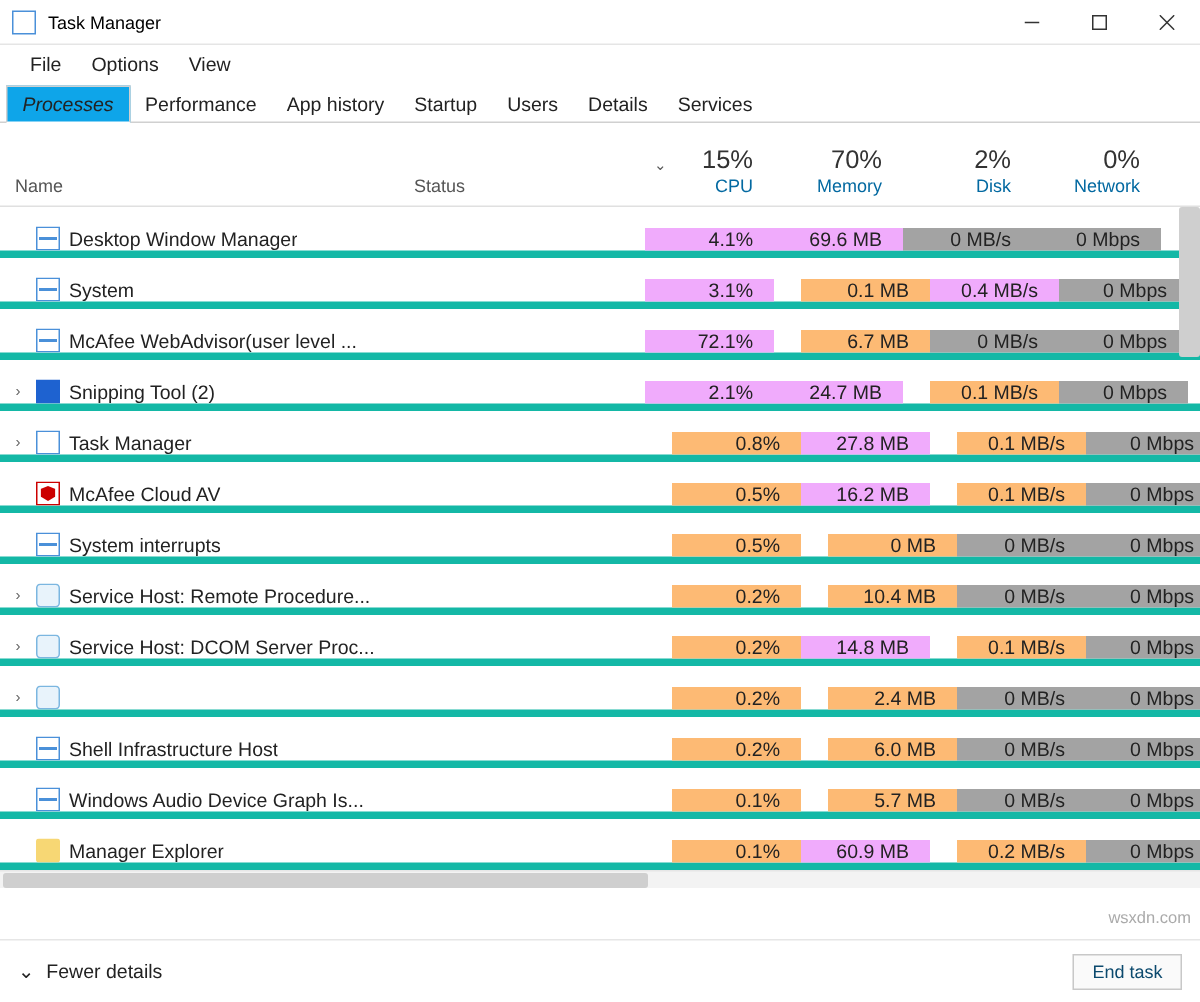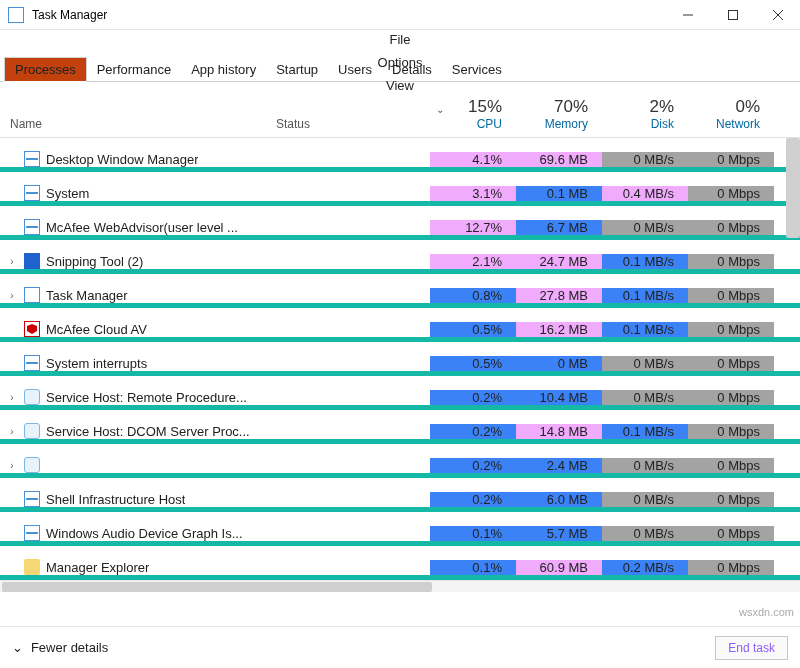--- a/index.html
+++ b/index.html
@@ -3,51 +3,51 @@
 <meta charset="utf-8">
 <style>
   * { box-sizing: border-box; font-family: "Segoe UI", Arial, sans-serif; }
   body { margin: 0; background: #fff; width: 800px; height: 668px; overflow: hidden; font-size: 13px; color: #222; }
   .titlebar { height: 30px; display:flex; align-items:center; border-bottom: 1px solid #e5e5e5; }
   .titlebar .app-icon { width:16px; height:16px; margin:0 8px; display:inline-block; }
   .titlebar .title { flex:0 0 auto; font-size:12px; color:#000; }
   .titlebar .spacer { flex:1; }
   .winbtn { width:45px; height:30px; display:flex; align-items:center; justify-content:center; color:#333; }
   .winbtn svg { width:10px; height:10px; }
-  .menubar { height:24px; display:flex; align-items:center; padding:0 0; gap:4px; font-size:13px;flex-direction:column; }
+  .menubar { height:24px; display:flex; align-items:center; padding:0 12px; gap:4px; font-size:13px; }
   .menubar span { padding:2px 8px; }
   .tabs { display:flex; align-items:flex-end; border-bottom:1px solid #d0d0d0; padding:0 4px; height:28px; font-size:13px; }
   .tab { padding:4px 10px; color:#222; }
-  .tab.active { background:#c2410c; border:1px solid #d0d0d0; border-bottom:1px solid #fff; position:relative; top:1px; }
+  .tab.active { background:#0ea5e9; border:1px solid #d0d0d0; border-bottom:1px solid #fff; position:relative; top:1px;font-style:italic; }
   .grid { position:relative; height:calc(100% - 30px - 24px - 28px - 42px); overflow:hidden; }
   .header-row { display:flex; align-items:flex-end; height:56px; border-bottom:1px solid #e0e0e0; font-size:12px; color:#555; }
   .col-name { flex:0 0 276px; padding-left:10px; padding-bottom:6px;margin-top:46px; }
   .col-status { flex:0 0 154px; padding-bottom:6px; }
   .col-num { flex:0 0 86px; text-align:right; padding-right:14px; padding-bottom:6px; position:relative; }
   .col-num .big { font-size:17px; color:#333; display:block; line-height:1.1; }
   .col-num .small { font-size:12px; color:#0369a1; }
   .sort-caret { position:absolute; left:6px; top:6px; font-size:10px; color:#555; }
   .rows { overflow:hidden; }
   .row { display:flex; align-items:flex-end; height:34px; border-bottom:5px solid #14b8a6; }
   .row .c-name { flex:0 0 276px; display:flex; align-items:center; padding-left:6px; gap:6px; white-space:nowrap; overflow:hidden; }
   .row .expander { width:12px; font-size:10px; color:#666; text-align:center; }
   .row .proc-icon { width:16px; height:16px; display:inline-block; flex:0 0 16px; }
   .row .label { overflow:hidden; text-overflow:ellipsis; }
   .row .c-status { flex:0 0 154px; }
   .row .c-num { flex:0 0 86px; text-align:right; padding-right:14px; }
   .hl-med { background:#f0abfc; }
-  .hl-light { background:#3b82f6; }
+  .hl-light { background:#fdba74;margin-left:18px; }
   .hl-vlight { background:#a3a3a3; }
   .hscroll { height:12px; background:#f3f3f3; border-top:1px solid #e6e6e6; position:relative; }
   .hscroll .thumb { position:absolute; left:2px; top:1px; height:10px; width:430px; background:#cfcfcf; border-radius:2px; }
   .vscroll { position:absolute; right:0; top:56px; width:14px; height:100px; background:#cfcfcf; border-radius:2px; }
   .footer { height:42px; display:flex; align-items:center; border-top:1px solid #e6e6e6; padding:0 12px; }
   .fewer { display:flex; align-items:center; gap:8px; font-size:13px; color:#222; }
   .footer .spacer { flex:1; }
-  .endtask { border:1px solid #c8c8c8; background:#fafafa; padding:4px 12px; font-size:12px; color:#8b5cf6;text-align:right; }
+  .endtask { border:1px solid #c8c8c8; background:#fafafa; padding:4px 12px; font-size:12px; color:#0c4a6e;text-align:right; }
   .watermark { position:absolute; right:6px; bottom:50px; font-size:11px; color:#aaa; }
   
   .ico-app { background:#fff; border:1px solid #4a90d9; position:relative; }
   .ico-app::after{content:"";position:absolute;left:1px;right:1px;top:6px;height:2px;background:#4a90d9;}
   .ico-snip { background:#1e62d0; }
   .ico-tm { background:#fff; border:1px solid #4a90d9; }
   .ico-mcafee { background:#fff; border:1px solid #c00; position:relative;}
   .ico-mcafee::after{content:"";position:absolute;inset:2px;background:#c00;clip-path:polygon(50% 0,100% 20%,100% 70%,50% 100%,0 70%,0 20%);}
   .ico-gear { background:#e8f3fb; border:1px solid #7bb6e0; border-radius:3px; }
   .ico-folder { background:#f7d774; border-radius:2px; }
@@ -142,21 +142,21 @@
         <div class="c-num hl-med">0.4 MB/s</div>
         <div class="c-num hl-vlight">0 Mbps</div>
       </div>
       <div class="row">
         <div class="c-name">
           <span class="expander"></span>
           <span class="proc-icon ico-app"></span>
           <span class="label">McAfee WebAdvisor(user level ...</span>
         </div>
         <div class="c-status"></div>
-        <div class="c-num hl-med">12.7%</div>
+        <div class="c-num hl-med">72.1%</div>
         <div class="c-num hl-light">6.7 MB</div>
         <div class="c-num hl-vlight">0 MB/s</div>
         <div class="c-num hl-vlight">0 Mbps</div>
       </div>
       <div class="row">
         <div class="c-name">
           <span class="expander">›</span>
           <span class="proc-icon ico-snip"></span>
           <span class="label">Snipping Tool (2)</span>
         </div>

